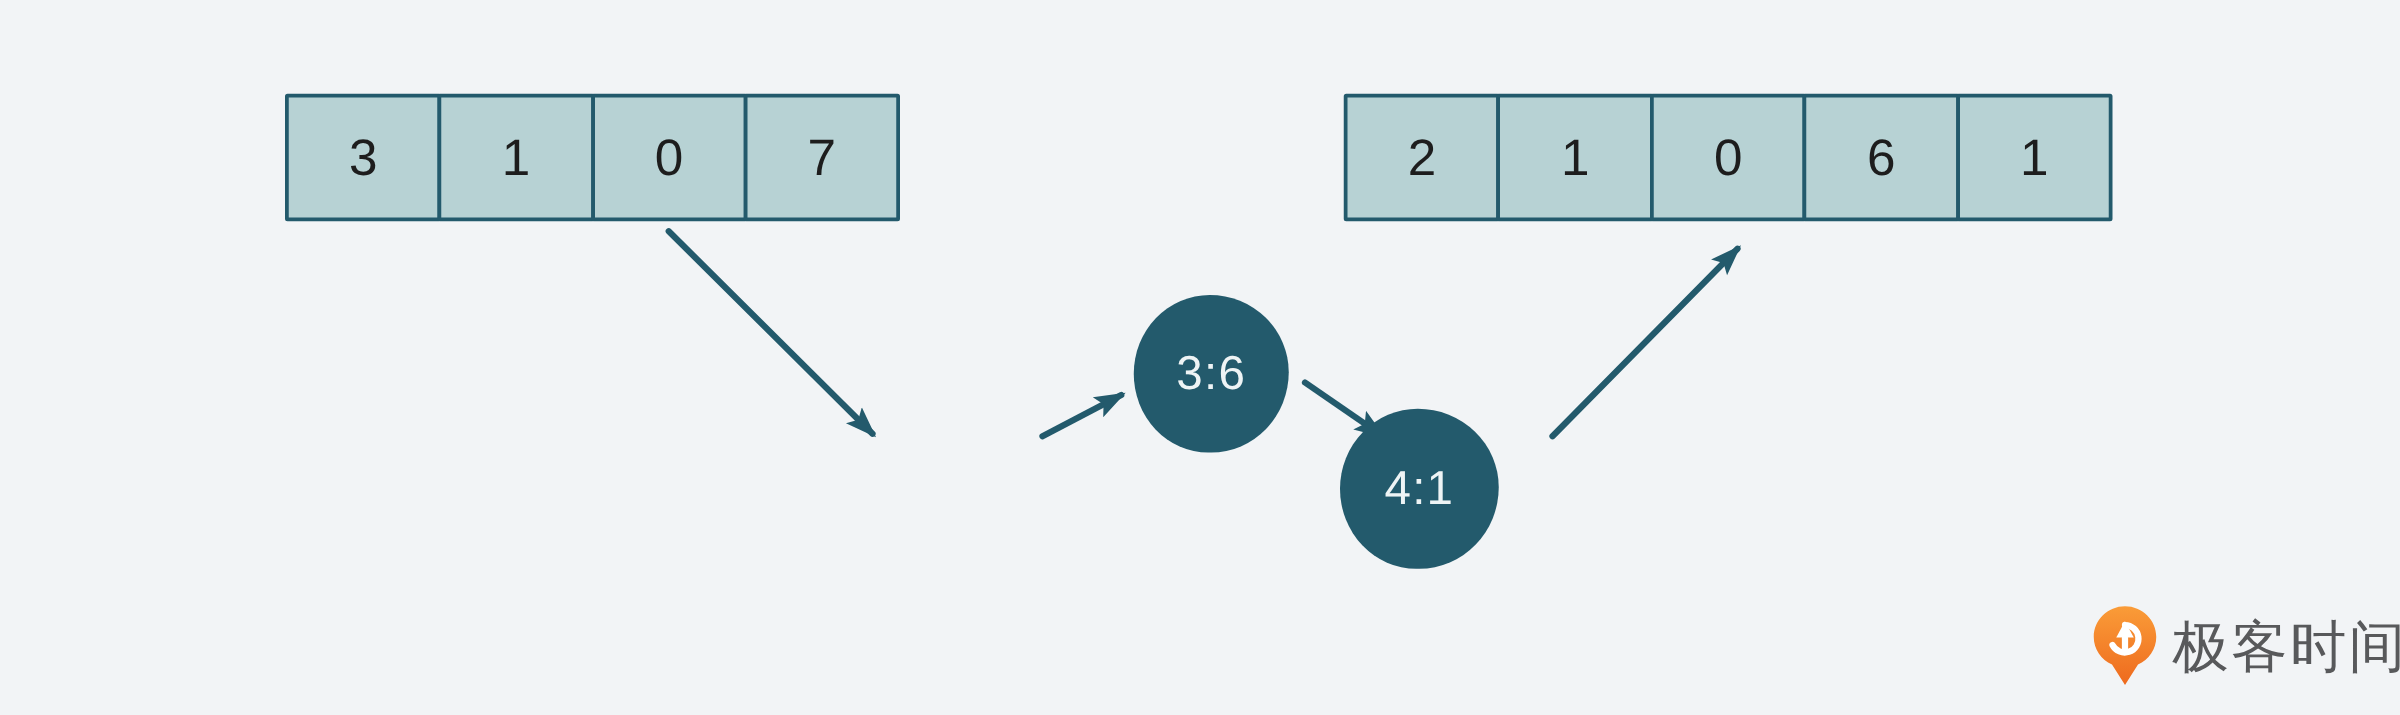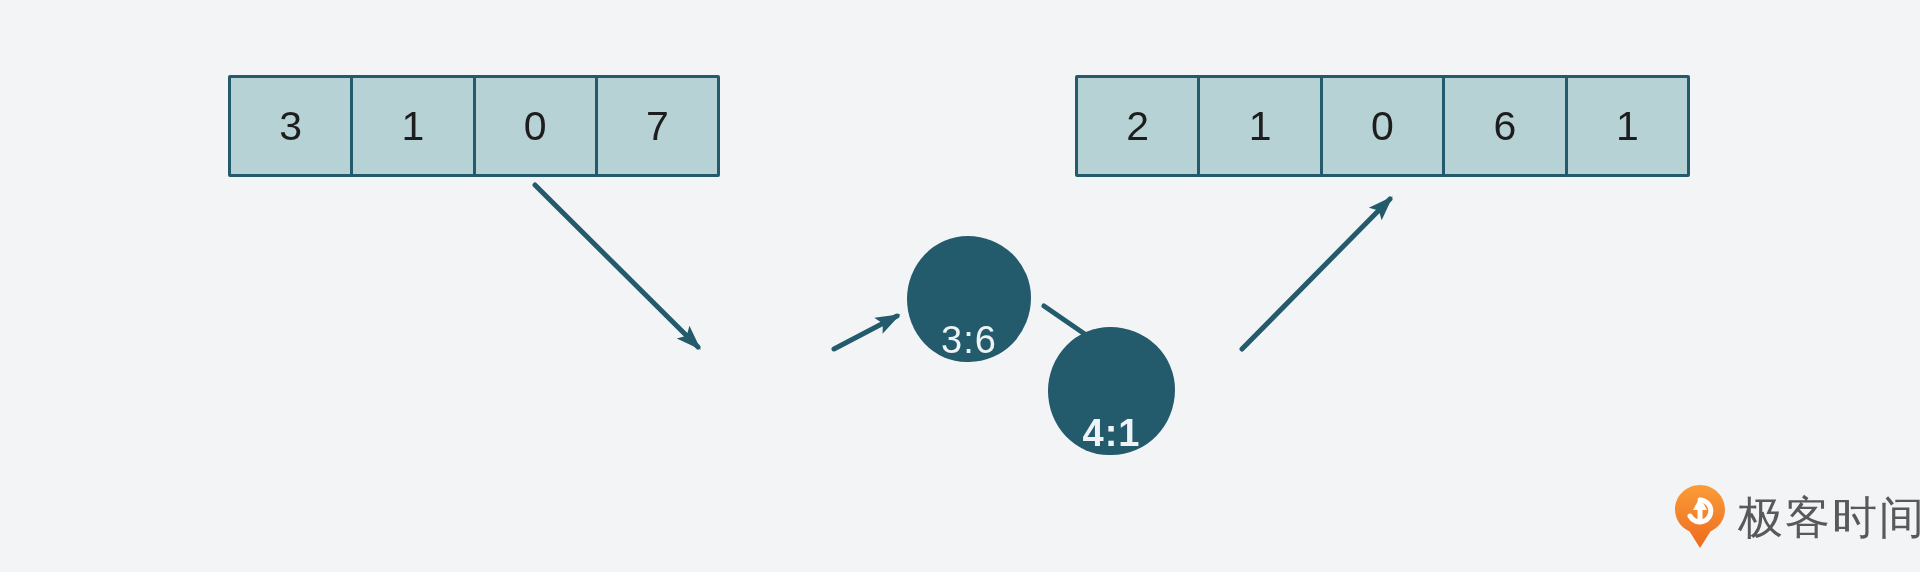--- a/index.html
+++ b/index.html
@@ -43,29 +43,29 @@
     display:flex;align-items:center;justify-content:center;
     font-size:41px;
     color:var(--cell-text,#1d1d1d);
   }
   .cell:first-child{margin-left:0;}
   
   .node{
     position:absolute;
     background:var(--node-fill,#235a6c);
     color:var(--node-text,#eef4f5);
-    display:flex;align-items:flex-end;justify-content:center;
+    display:flex;align-items:center;justify-content:center;
     font-size:38px;
     font-weight:300;
     letter-spacing:1px;
     border-radius:49% 51% 50% 48% / 50% 49% 51% 50%;
   }
   .node-a{left:708px;top:326px;width:124px;height:124px;}
   .node-b{left:907px;top:236px;width:124px;height:126px;}
-  .node-c{left:1048px;top:327px;width:127px;height:128px;font-weight:bold;}
+  .node-c{left:1072px;top:327px;width:127px;height:128px;}
   
   .arrows{
     position:absolute;left:0;top:0;width:1920px;height:572px;
     pointer-events:none;
   }
   .arrows line{
     stroke:var(--ink,#235a6c);
     stroke-width:5;
     stroke-linecap:round;
   }

